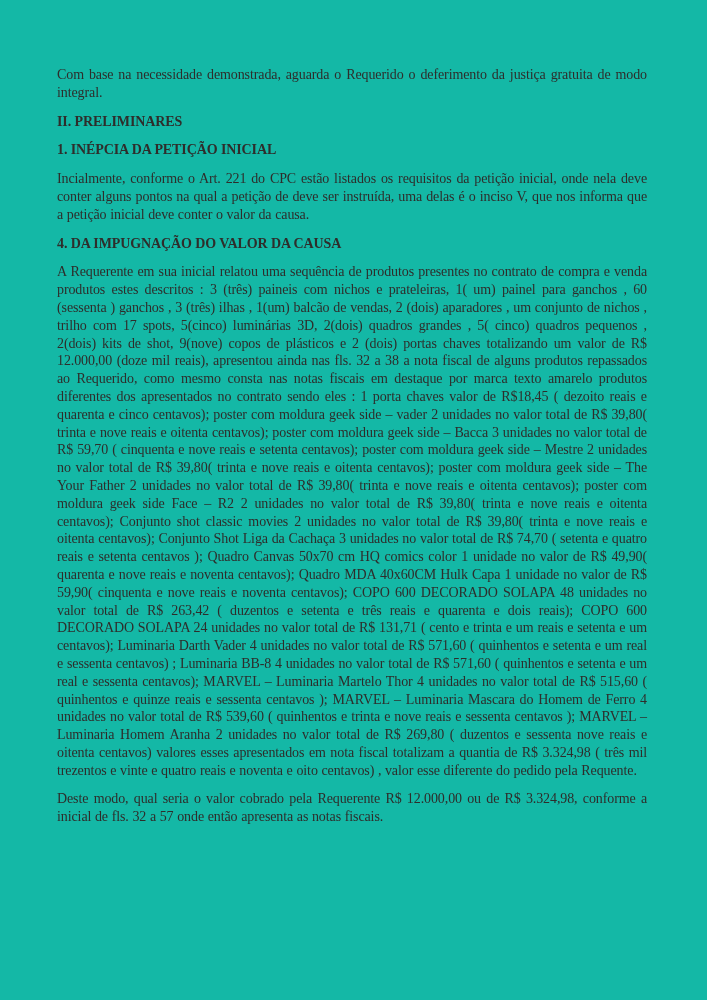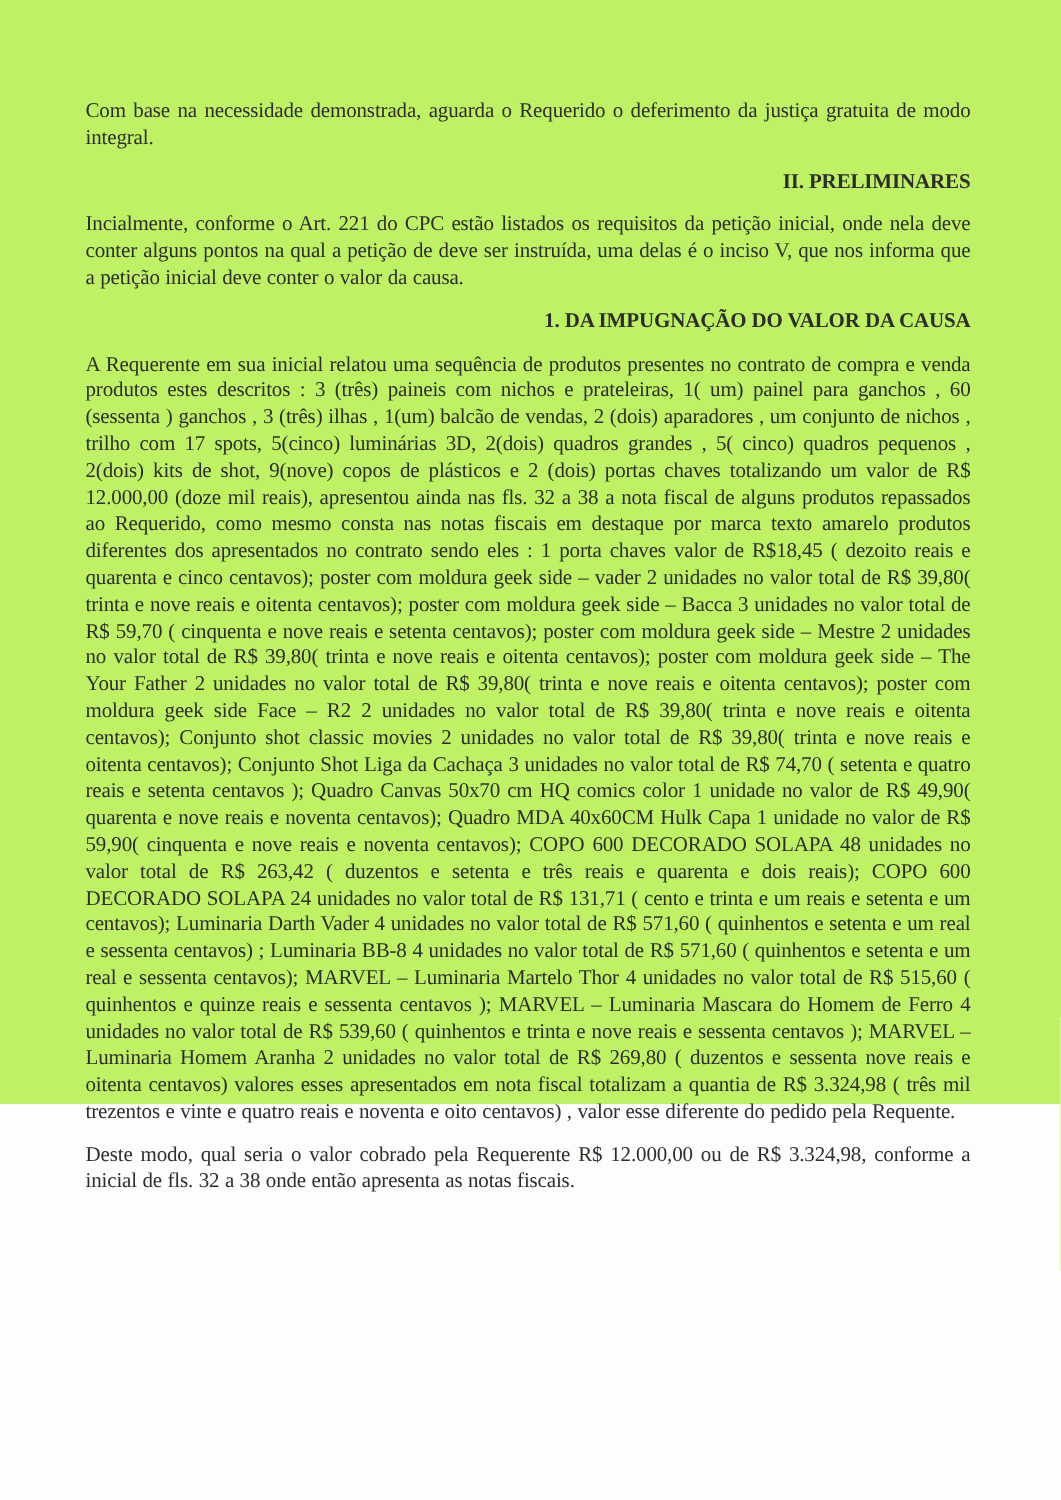--- a/index.html
+++ b/index.html
@@ -8,51 +8,52 @@
   }
   body {
     width: 707px;
     height: 1000px;
     background: #fdfdfb;
     overflow: hidden;
   }
   .page {
     box-sizing: border-box;
     width: 707px;
-    height: 736px;
+    height: 1000px;
     padding: 66px 60px 30px 57px;
-    background: #bef264;
+    background: #14b8a6;
     font-family: "Liberation Serif", serif;
     color: #2e2d2b;
     font-size: 14px;
     line-height: 17.8px;
   }
   .para {
     text-align: justify;
     margin: 0 0 11px 0;
     word-spacing: 0.02em;
     letter-spacing: -0.1px;
   }
   .heading {
     font-weight: bold;
-    text-align: right;
+    text-align: left;
     margin: 2px 0 11px 0;
     letter-spacing: -0.1px;
   }
 </style>
 </head>
 <body>
 
 <div class="page">
   <p class="para">Com base na necessidade demonstrada, aguarda o Requerido o deferimento da justiça gratuita de modo integral.</p>
 
   <p class="heading">II. PRELIMINARES</p>
 
+  <p class="heading">1. INÉPCIA DA PETIÇÃO INICIAL</p>
 
   <p class="para">Incialmente, conforme o Art. 221 do CPC estão listados os requisitos da petição inicial, onde nela deve conter alguns pontos na qual a petição de deve ser instruída, uma delas é o inciso V, que nos informa que a petição inicial deve conter o valor da causa.</p>
 
 
-  <p class="heading">1. DA IMPUGNAÇÃO DO VALOR DA CAUSA</p>
+  <p class="heading">4. DA IMPUGNAÇÃO DO VALOR DA CAUSA</p>
 
   <p class="para">A Requerente em sua inicial relatou uma sequência de produtos  presentes no contrato de compra e venda produtos estes descritos : 3 (três) paineis com nichos e prateleiras, 1( um) painel para ganchos , 60 (sessenta ) ganchos , 3 (três) ilhas , 1(um) balcão de vendas, 2 (dois) aparadores , um conjunto de nichos , trilho com 17 spots, 5(cinco) luminárias 3D, 2(dois) quadros grandes , 5( cinco) quadros pequenos , 2(dois) kits de shot, 9(nove) copos de plásticos  e 2 (dois) portas chaves totalizando um valor de R$ 12.000,00 (doze mil reais),  apresentou  ainda nas fls. 32 a 38 a nota fiscal de alguns produtos repassados ao Requerido, como mesmo consta nas notas fiscais em destaque por marca texto amarelo produtos diferentes  dos apresentados no contrato sendo eles : 1 porta chaves valor de R$18,45 ( dezoito reais e quarenta e cinco centavos); poster com moldura geek side – vader  2 unidades no valor total de R$ 39,80( trinta e nove reais e oitenta centavos); poster com moldura geek side – Bacca 3 unidades no valor total de R$ 59,70 ( cinquenta e nove reais e setenta centavos); poster com moldura geek side – Mestre 2 unidades no valor total de R$ 39,80( trinta e nove reais e oitenta centavos); poster com moldura geek side – The Your Father  2 unidades no valor total de R$ 39,80( trinta e nove reais e oitenta centavos); poster com moldura geek side Face –  R2  2 unidades no valor total de R$ 39,80( trinta e nove reais e oitenta centavos); Conjunto shot classic movies 2 unidades no valor total de R$ 39,80( trinta e nove reais e oitenta centavos); Conjunto Shot Liga da Cachaça 3 unidades no valor total de R$ 74,70 ( setenta e quatro reais e setenta centavos ); Quadro Canvas 50x70 cm HQ comics color 1 unidade no valor de R$ 49,90( quarenta e nove reais e noventa centavos); Quadro MDA 40x60CM Hulk Capa 1 unidade no valor de R$ 59,90( cinquenta e nove reais e noventa centavos); COPO 600 DECORADO SOLAPA 48 unidades no valor total de R$ 263,42 ( duzentos e setenta e três reais e quarenta e dois reais); COPO 600 DECORADO SOLAPA 24 unidades no valor total de R$ 131,71 ( cento e trinta e um reais e setenta e um centavos); Luminaria Darth Vader 4 unidades no valor total de R$ 571,60 ( quinhentos e setenta e um real e sessenta centavos) ; Luminaria BB-8 4 unidades no valor total de R$ 571,60 ( quinhentos e setenta e um real e sessenta centavos); MARVEL – Luminaria Martelo Thor 4 unidades no valor total de R$ 515,60 ( quinhentos e quinze reais e sessenta centavos );  MARVEL – Luminaria Mascara do Homem de Ferro 4 unidades no valor total de R$ 539,60 ( quinhentos e trinta e nove reais e sessenta centavos ); MARVEL – Luminaria Homem Aranha 2 unidades no valor total de R$ 269,80 ( duzentos e sessenta nove reais e oitenta centavos)  valores esses apresentados em nota fiscal totalizam a quantia de R$ 3.324,98 ( três mil trezentos e vinte e quatro reais e noventa e oito centavos) , valor esse diferente do  pedido pela Requente.</p>
 
-  <p class="para">Deste modo, qual seria o valor cobrado pela Requerente R$ 12.000,00 ou de R$ 3.324,98, conforme a inicial de fls. 32 a 38 onde então apresenta as notas fiscais.</p>
+  <p class="para">Deste modo, qual seria o valor cobrado pela Requerente R$ 12.000,00 ou de R$ 3.324,98, conforme a inicial de fls. 32 a 57 onde então apresenta as notas fiscais.</p>
 </div>
 
 </body></html>

